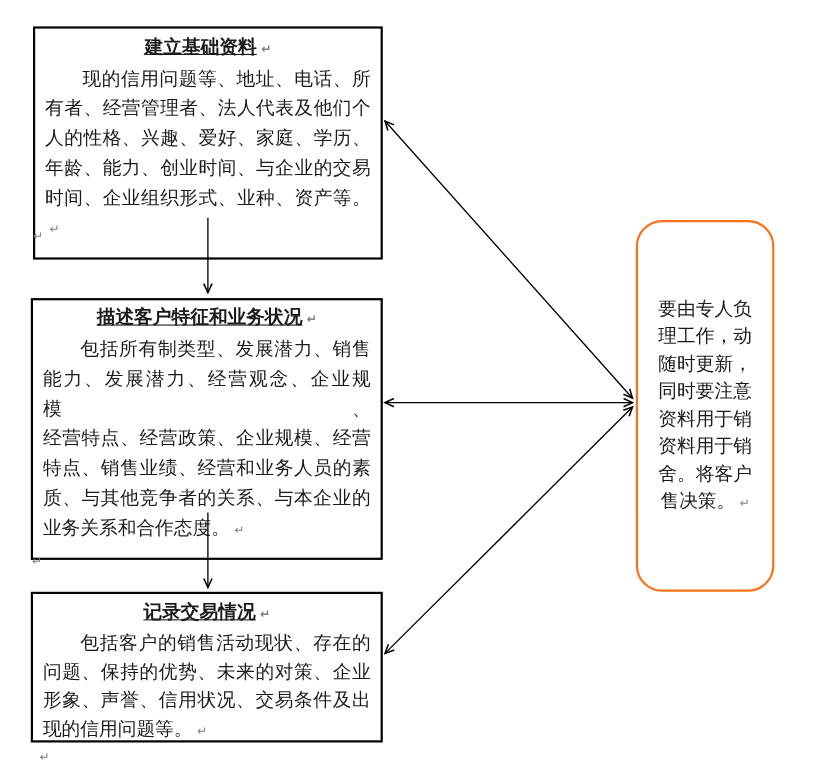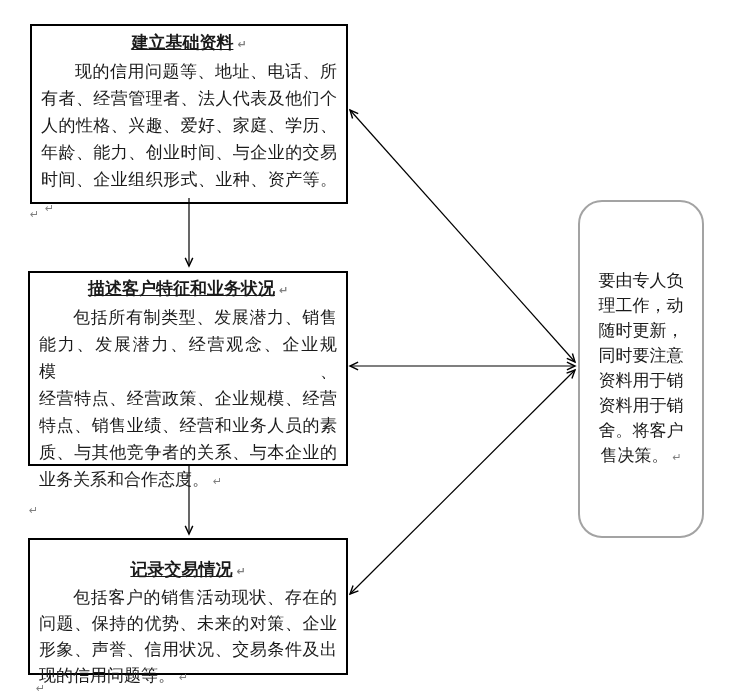--- a/index.html
+++ b/index.html
@@ -10,44 +10,44 @@
     overflow:hidden;
     font-family:"Liberation Serif", serif;
     color:#1a1a1a;
   }
   .box {
     position:absolute;
     border:2px solid #000000;
     background:#ffffff;
     box-sizing:border-box;
   }
-  .box1 { left:30px; top:24px;  width:318px; height:180px; }
-  .box2 { left:28px; top:271px; width:320px; height:195px; }
+  .box1 { left:30px; top:24px;  width:318px; height:212px; }
+  .box2 { left:28px; top:271px; width:320px; height:238px; }
   .box3 { left:28px; top:538px; width:320px; height:137px; }
   .box1 .box-title, .box1 .line { line-height:27px; }
   .box2 .box-title, .box2 .line { line-height:27px; }
   .box3 .box-title, .box3 .line { line-height:26px; }
   .box1 { padding-top:3px; }
   .box2 { padding-top:2px; }
-  .box3 { padding-top:17px; }
+  .box3 { padding-top:4px; }
   .box-title {
     text-align:center;
     font-size:17px;
     font-weight:bold;
   }
   .box-title .txt { text-decoration:underline; }
   .box-body { padding:0 9px; font-size:17px; }
   .line.justify { text-align:justify; text-align-last:justify; }
   .line.justify.last { text-align-last:left; }
   .line.justify.indent { text-indent:34px; }
   .line.center { text-align:center; }
   .note {
     position:absolute;
     left:578px; top:200px; width:126px; height:338px;
-    border:2px solid #a3a3a3;
+    border:2px solid #f97316;
     border-radius:24px;
     background:#ffffff;
     box-sizing:border-box;
     display:flex; align-items:center; justify-content:center;
   }
   .note-body { font-size:17px; }
   .note .line { line-height:25px; }
   .pmark {
     color:#808080;
     font-size:11px;

